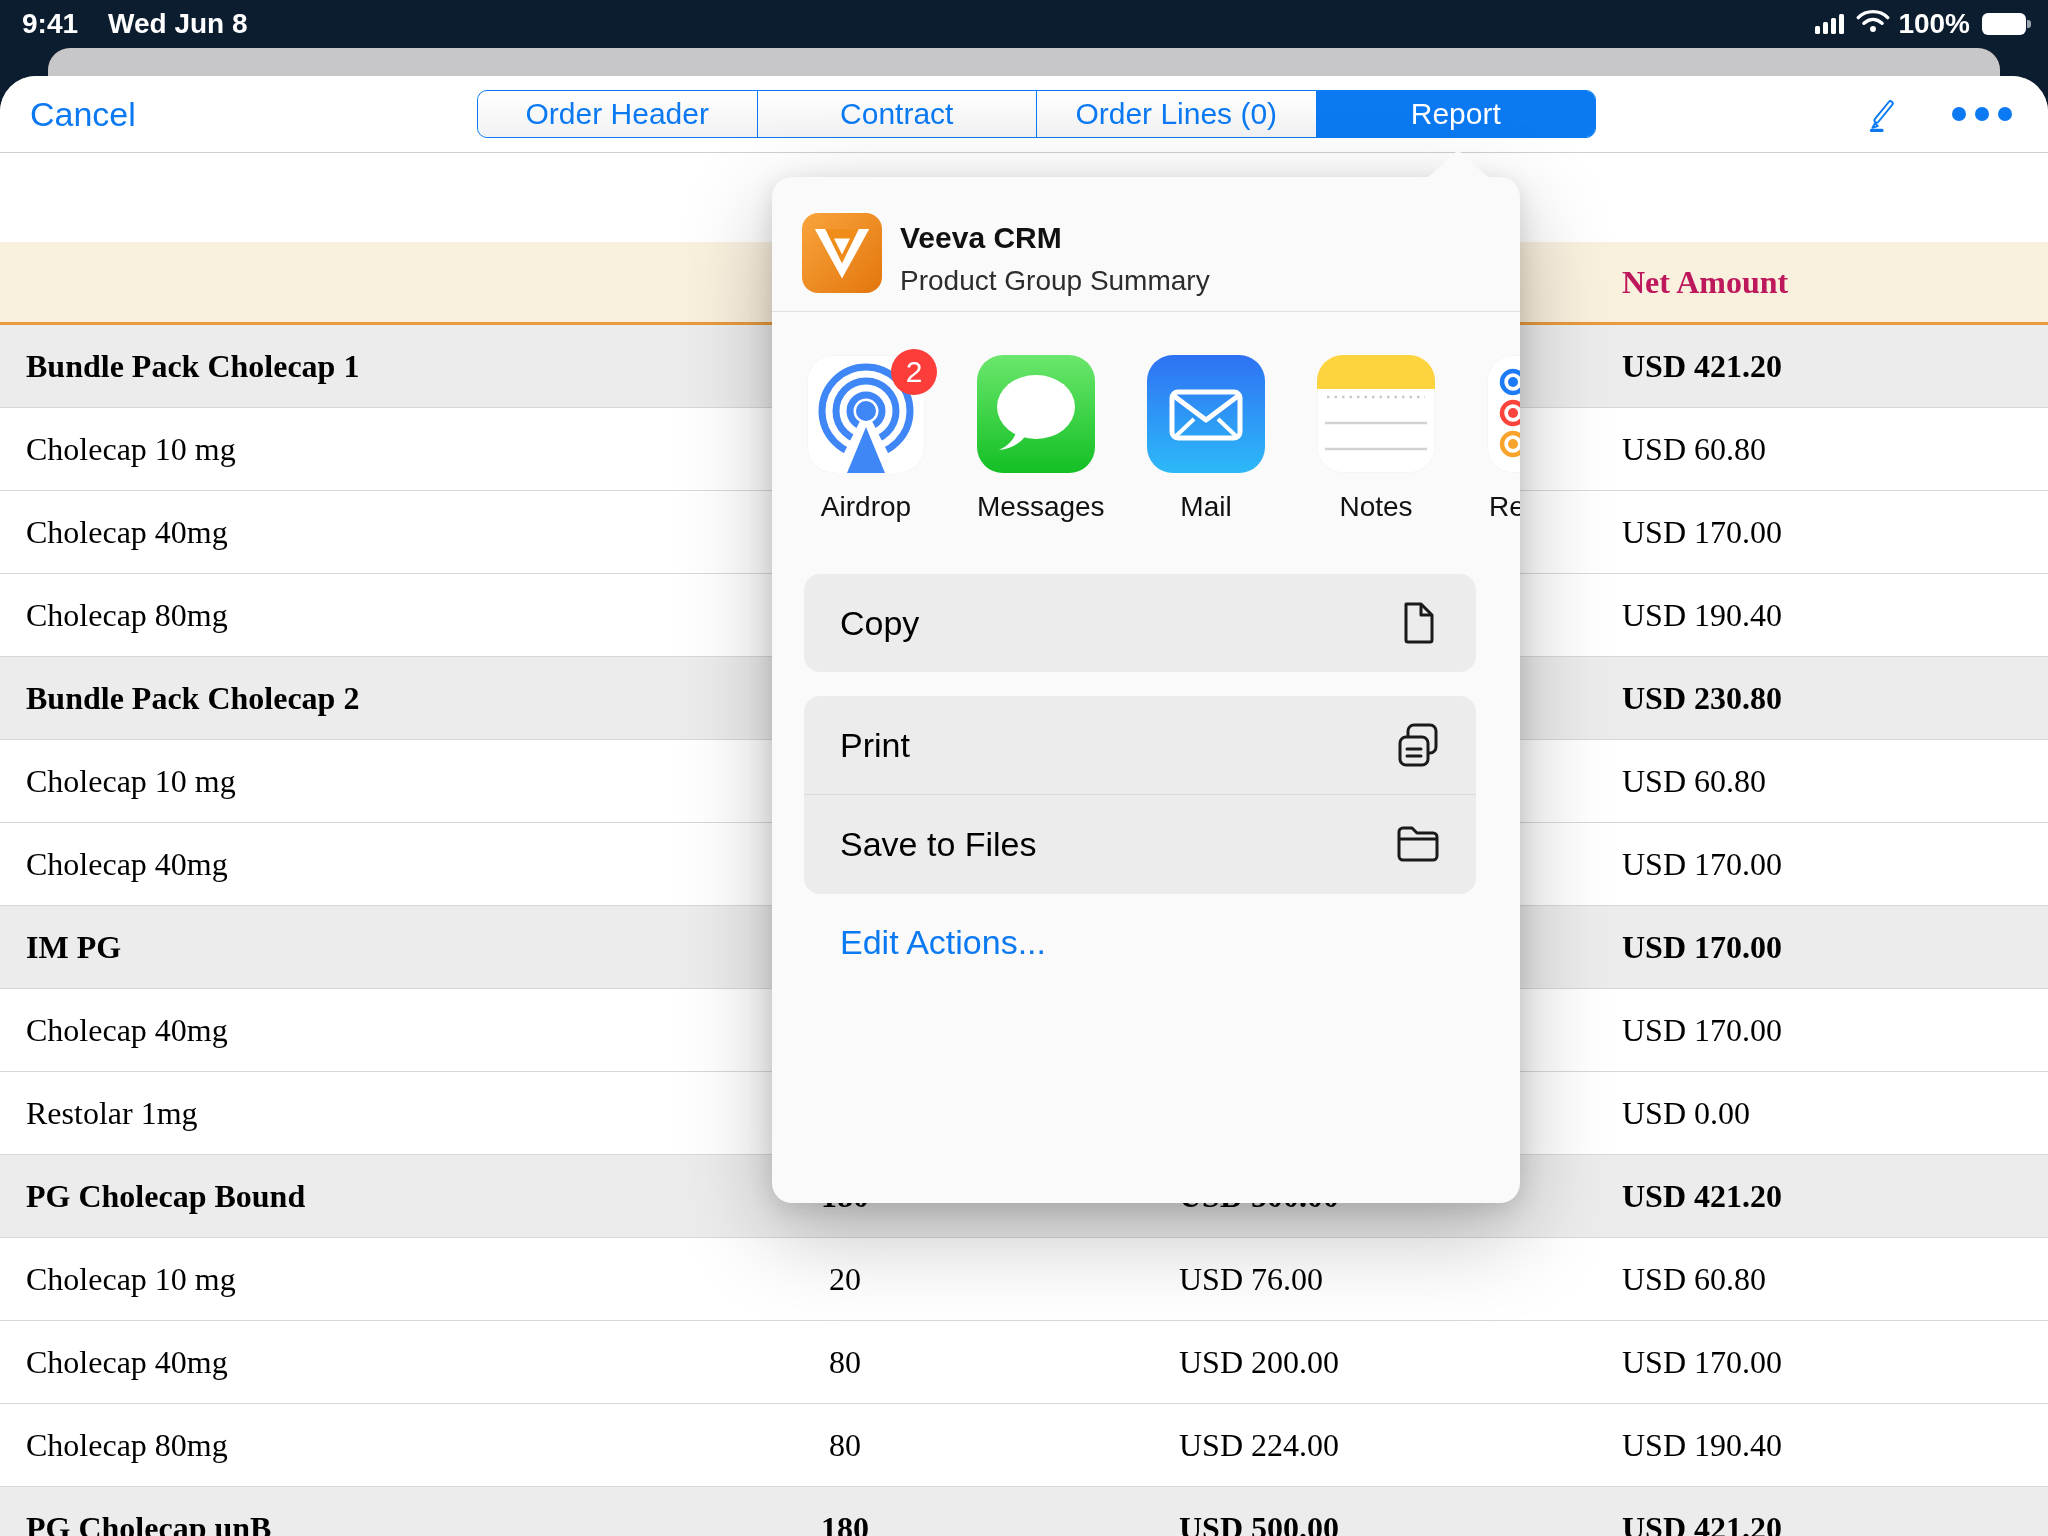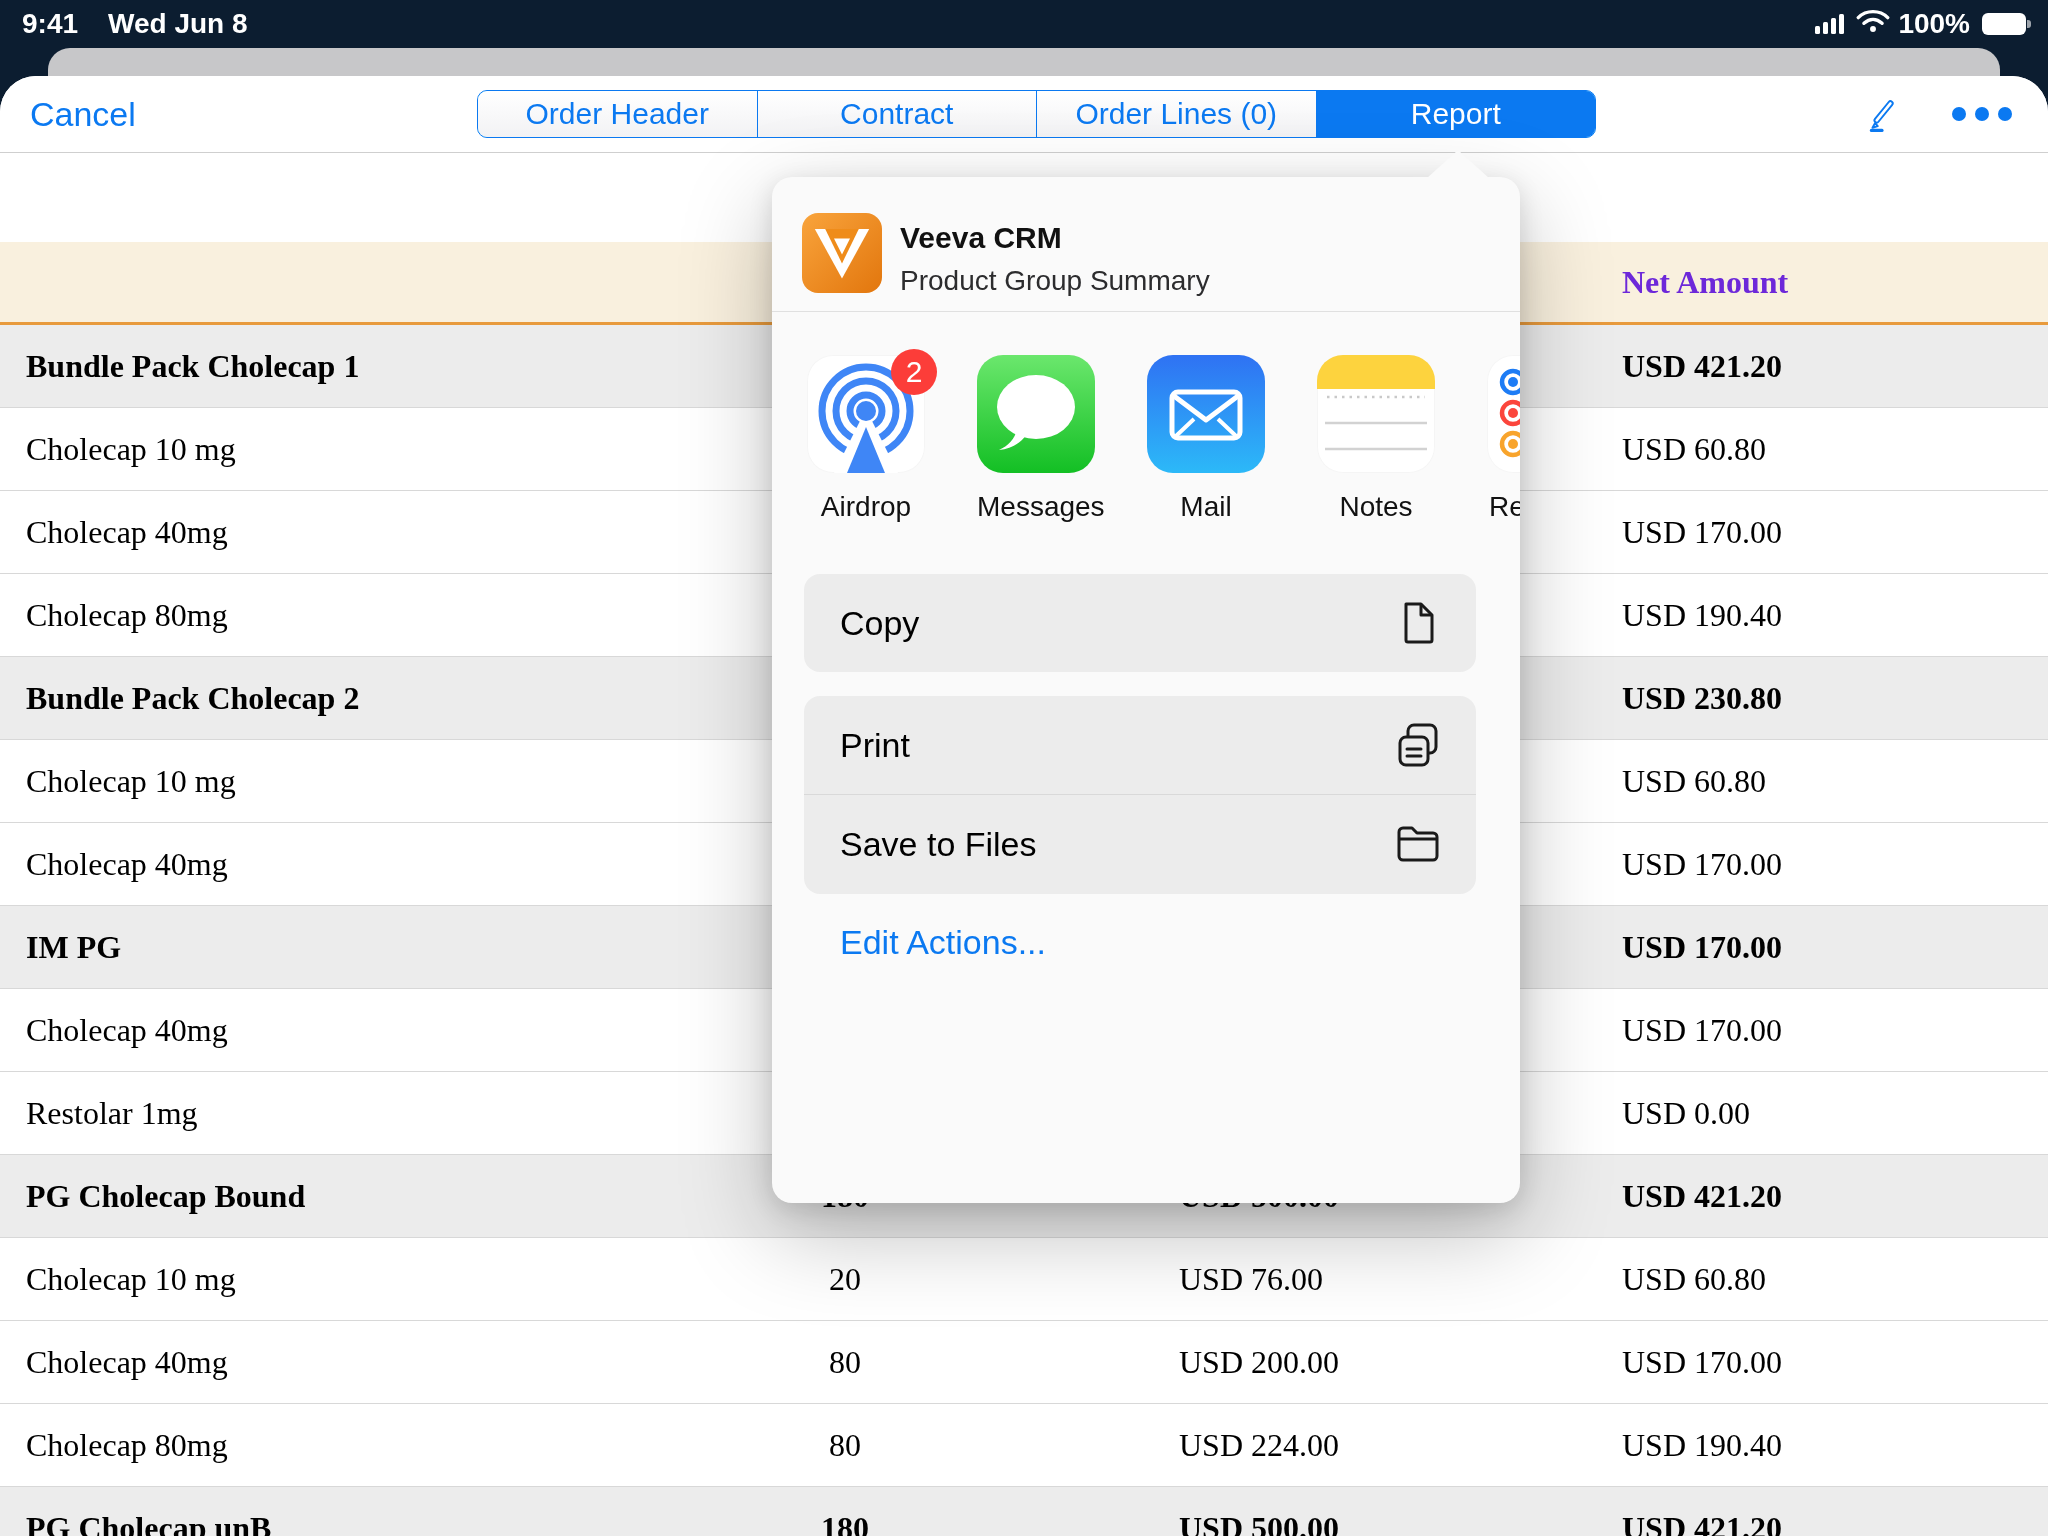--- a/index.html
+++ b/index.html
@@ -39,21 +39,21 @@
   .seg:first-child{border-left:none;}
   .seg.active{background:var(--accent);color:#fff;}
   .nav-actions-pencil{position:absolute;right:148px;top:20px;width:36px;height:36px;cursor:pointer;}
   .ellipsis{position:absolute;right:36px;top:31px;display:flex;gap:9px;cursor:pointer;}
   .ellipsis i{width:14px;height:14px;border-radius:50%;background:var(--accent);display:block;}
 
   
   .thead{position:absolute;top:166px;left:0;right:0;height:83px;background:var(--cream);
     border-bottom:3px solid var(--orange);}
   .th-net{position:absolute;left:1622px;top:0;height:80px;line-height:80px;
-    font-family:"Liberation Serif","DejaVu Serif",serif;font-weight:bold;font-size:32px;color:#6d28d9;}
+    font-family:"Liberation Serif","DejaVu Serif",serif;font-weight:bold;font-size:32px;color:#be185d;}
   .tbody{position:absolute;top:249px;left:0;right:0;}
   .trow{position:relative;height:83px;border-bottom:1px solid #d8d8d8;background:#fff;
     font-family:"Liberation Serif","DejaVu Serif",serif;font-size:32px;color:#000;}
   .trow.group{background:var(--grouprow);font-weight:bold;}
   .trow span{position:absolute;top:0;height:82px;line-height:82px;white-space:nowrap;}
   .c-name{left:26px;}
   .c-qty{left:780px;width:130px;text-align:center;}
   .c-unit{left:1167px;margin-left:12px;}
   .c-net{left:1622px;}
 

